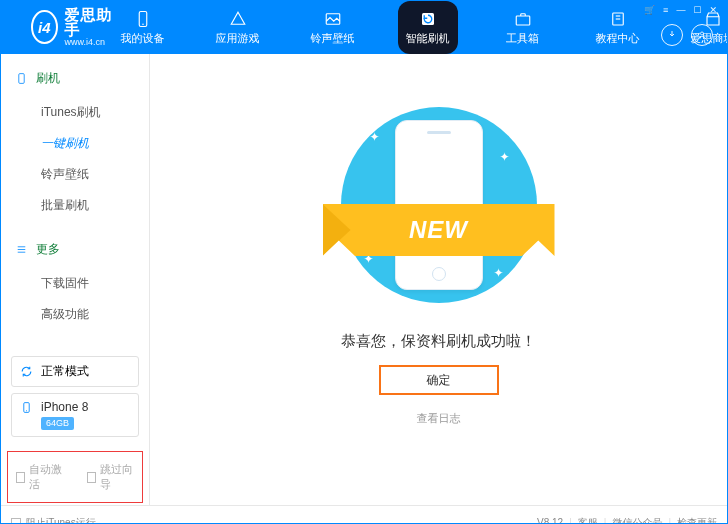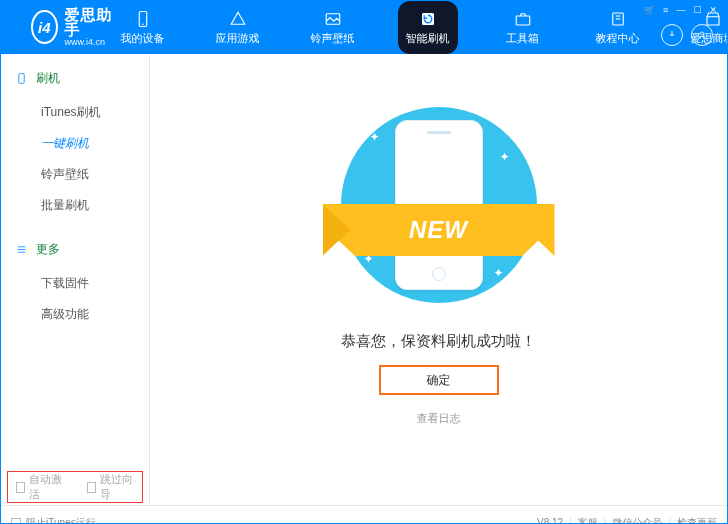--- a/index.html
+++ b/index.html
@@ -43,21 +43,21 @@
     .sb-row { display: flex; align-items: center; border: 1px solid #e0e0e0; border-radius: 3px; padding: 6px 8px; margin-bottom: 6px; }
     .sb-row .sbi { width: 14px; height: 14px; margin-right: 7px; display: flex; align-items: center; }
     .sb-row .sbi svg { width: 13px; height: 13px; fill: #0089ff; }
     .device-row { display: flex; align-items: flex-start; border: 1px solid #e0e0e0; border-radius: 3px; padding: 6px 8px; }
     .device-row .sbi { width: 14px; height: 14px; margin-right: 7px; margin-top: 1px; }
     .device-row .sbi svg { width: 13px; height: 13px; fill: #0089ff; }
     .device-info { line-height: 1.2; }
     .device-name { color: #333; font-size: 12px; }
     .device-badge { display: inline-block; background: #4fb3ff; color: #fff; font-size: 9px; padding: 1px 5px; border-radius: 2px; margin-top: 3px; }
     
-    .sidebar-options { border: 1px solid #ee3b3b; padding: 0 8px; margin: 4px 6px 2px; display: flex; gap: 24px; color: #aaa; font-size: 11px; }
+    .sidebar-options { border: 1px solid #ee3b3b; padding: 10px 8px; margin: 4px 6px 2px; display: flex; gap: 24px; color: #aaa; font-size: 11px; }
     .opt { display: flex; align-items: center; }
     .opt .cb { width: 11px; height: 11px; border: 1px solid #bbb; margin-right: 4px; }
     
     
     .main { flex: 1; display: flex; flex-direction: column; align-items: center; justify-content: flex-start; padding-top: 46px; position: relative; }
     .illu-wrap { width: 210px; height: 210px; position: relative; display: flex; align-items: center; justify-content: center; }
     .big-circle { position: absolute; width: 196px; height: 196px; border-radius: 50%; background: #37c3ee; }
     .spark { position: absolute; font-size: 12px; color: #fff; }
     .s1 { top: 30px; left: 36px; } .s2 { top: 50px; right: 34px; } .s3 { bottom: 44px; left: 30px; } .s4 { bottom: 30px; right: 40px; }
     .phone { position: relative; width: 88px; height: 170px; background: #fff; border-radius: 12px; border: 1px solid #e1ecf5; display: flex; flex-direction: column; align-items: center; box-shadow: 0 2px 4px rgba(0,0,0,0.06); }
@@ -207,20 +207,41 @@
               <line x1="5" y1="17" x2="19" y2="17"></line>
             </svg>
           </span>
         <span>更多</span>
       </div>
       <ul class="side-list">
         <li>下载固件</li>
         <li>高级功能</li>
       </ul>
     </div>
+    <div class="side-bottom">
+      <div class="sb-row">
+        <span class="sbi">
+            <svg viewBox="0 0 24 24">
+              <path d="M4 12a8 8 0 0 1 14-5M20 12a8 8 0 0 1-14 5" fill="none" stroke="#0089ff" stroke-width="2"></path>
+              <path d="M18 3v4h-4M6 21v-4h4" fill="none" stroke="#0089ff" stroke-width="2"></path>
+            </svg>
+          </span>
+        <span>正常模式</span>
+      </div>
+      <div class="device-row">
+        <span class="sbi"><svg viewBox="0 0 24 24">
+              <rect x="7" y="3" width="10" height="18" rx="2" fill="none" stroke="#0089ff" stroke-width="1.6"></rect>
+              <circle cx="12" cy="18" r="1" fill="#0089ff"></circle>
+            </svg></span>
+        <div class="device-info">
+          <div class="device-name">iPhone 8</div>
+          <div class="device-badge">64GB</div>
+        </div>
+      </div>
+    </div>
     <div class="sidebar-options">
       <label class="opt">
         <span class="cb"></span>
         <span>自动激活</span>
       </label>
       <label class="opt">
         <span class="cb"></span>
         <span>跳过向导</span>
       </label>
     </div>

